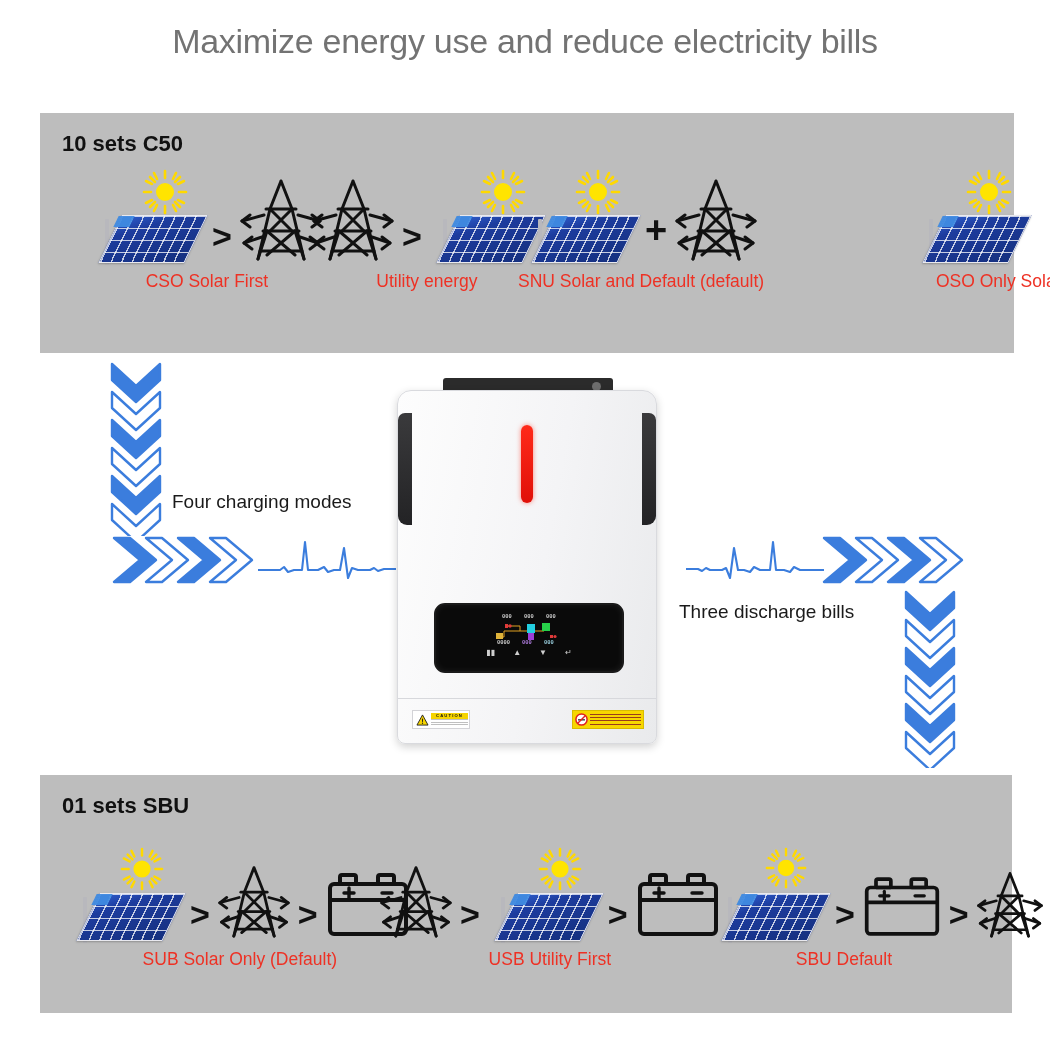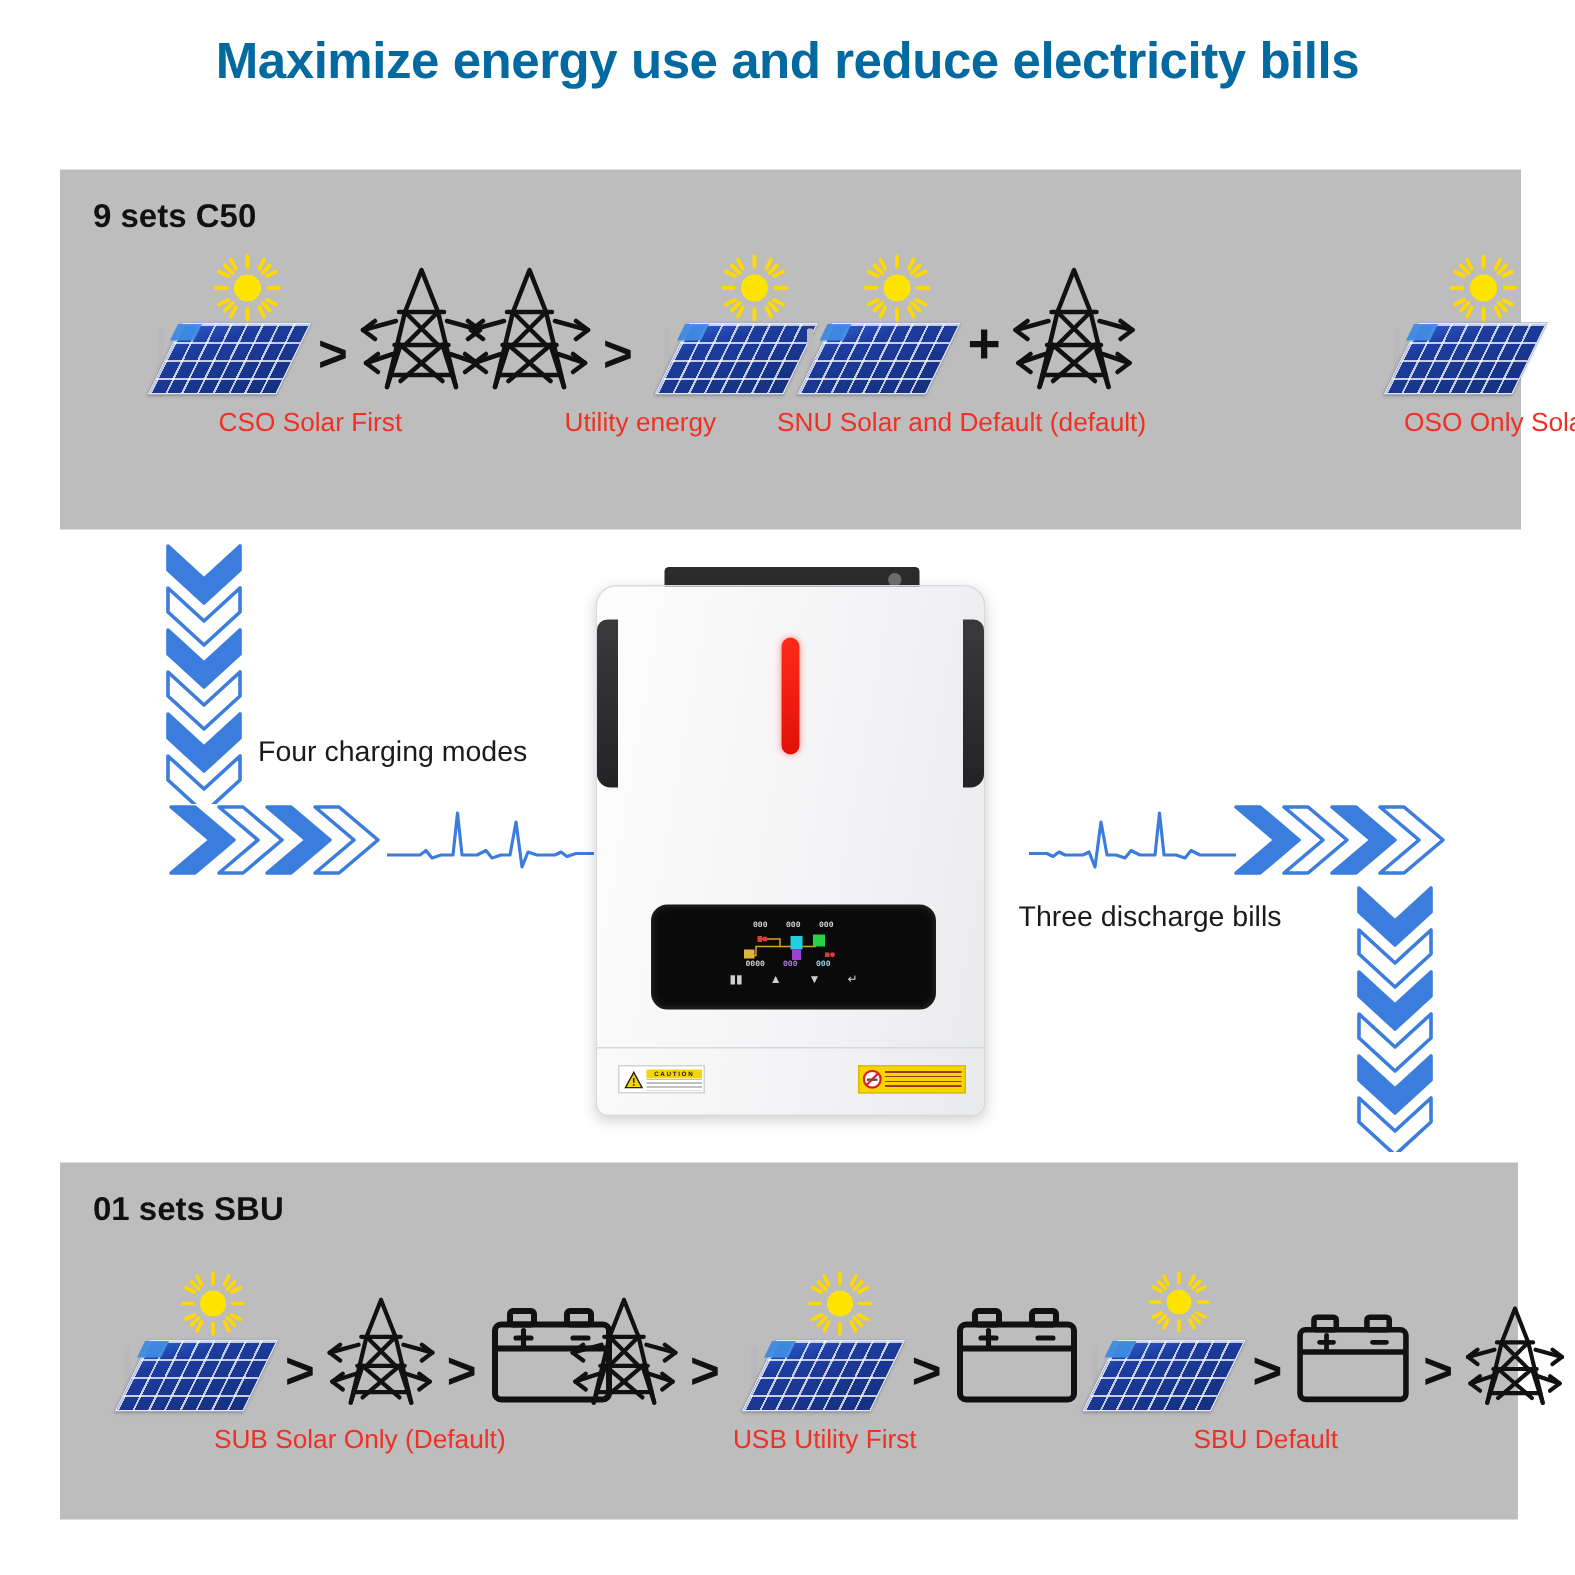--- a/index.html
+++ b/index.html
@@ -8,22 +8,22 @@
     background:#ffffff;
     font-family:"Liberation Sans", sans-serif;
     overflow:hidden;position:relative;
   }
   #page{position:relative;width:1050px;height:1050px;overflow:hidden;}
 
   
   .title{
     position:absolute;left:0;top:22px;width:1050px;
     text-align:center;
-    color:#0369a1;
-    font-size:34px;font-weight:bold;
+    color:#737373;
+    font-size:34px;font-weight:normal;
     letter-spacing:-0.3px;
     font-family:"Liberation Sans", sans-serif;
   }
 
   
   .panel{
     position:absolute;
     background:#bdbdbd;
   }
   #panel-top{left:40px;top:113px;width:974px;height:240px;}
@@ -200,21 +200,21 @@
   .wave{position:absolute;}
 </style>
 </head>
 <body>
 
 <div id="page">
 
   <div class="title">Maximize energy use and reduce electricity bills</div>
 
   <div class="panel" id="panel-top">
-    <div class="panel-title">9 sets C50</div>
+    <div class="panel-title">10 sets C50</div>
 
     <div class="mode-group" style="left:52px;top:62px;">
       <div class="mode-row">
         <div class="solar">
           <div class="sun" style="left:50px;top:-6px;">
             <svg class="sun-svg" width="46" height="46" viewBox="0 0 46 46" aria-hidden="true">
               <g stroke="#ffd900" stroke-width="2.6" stroke-linecap="round">
                 <line x1="23" y1="2" x2="23" y2="9"></line>
                   <line x1="23" y1="37" x2="23" y2="44"></line>
                 <line x1="2" y1="23" x2="9" y2="23"></line>

